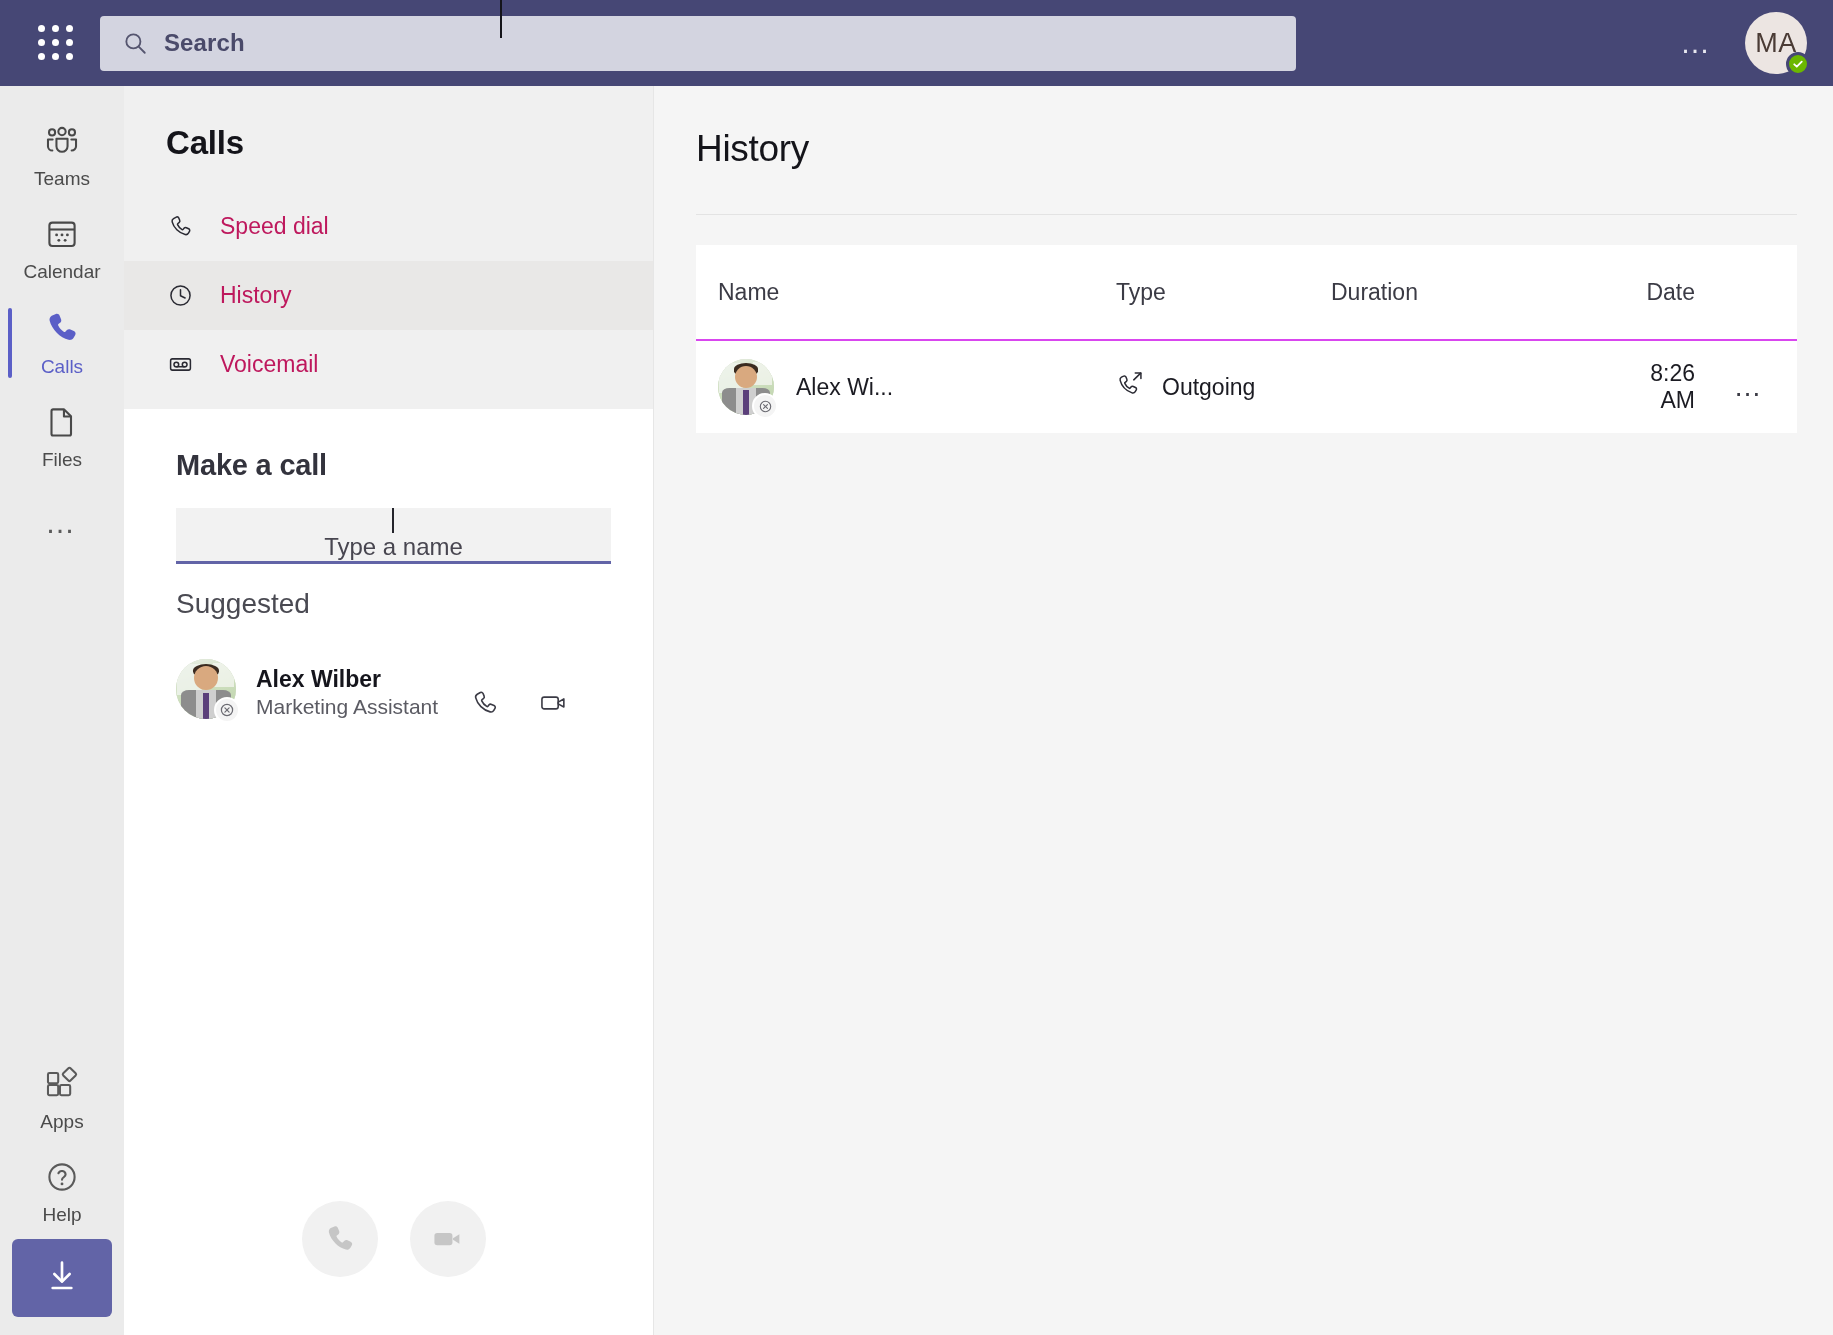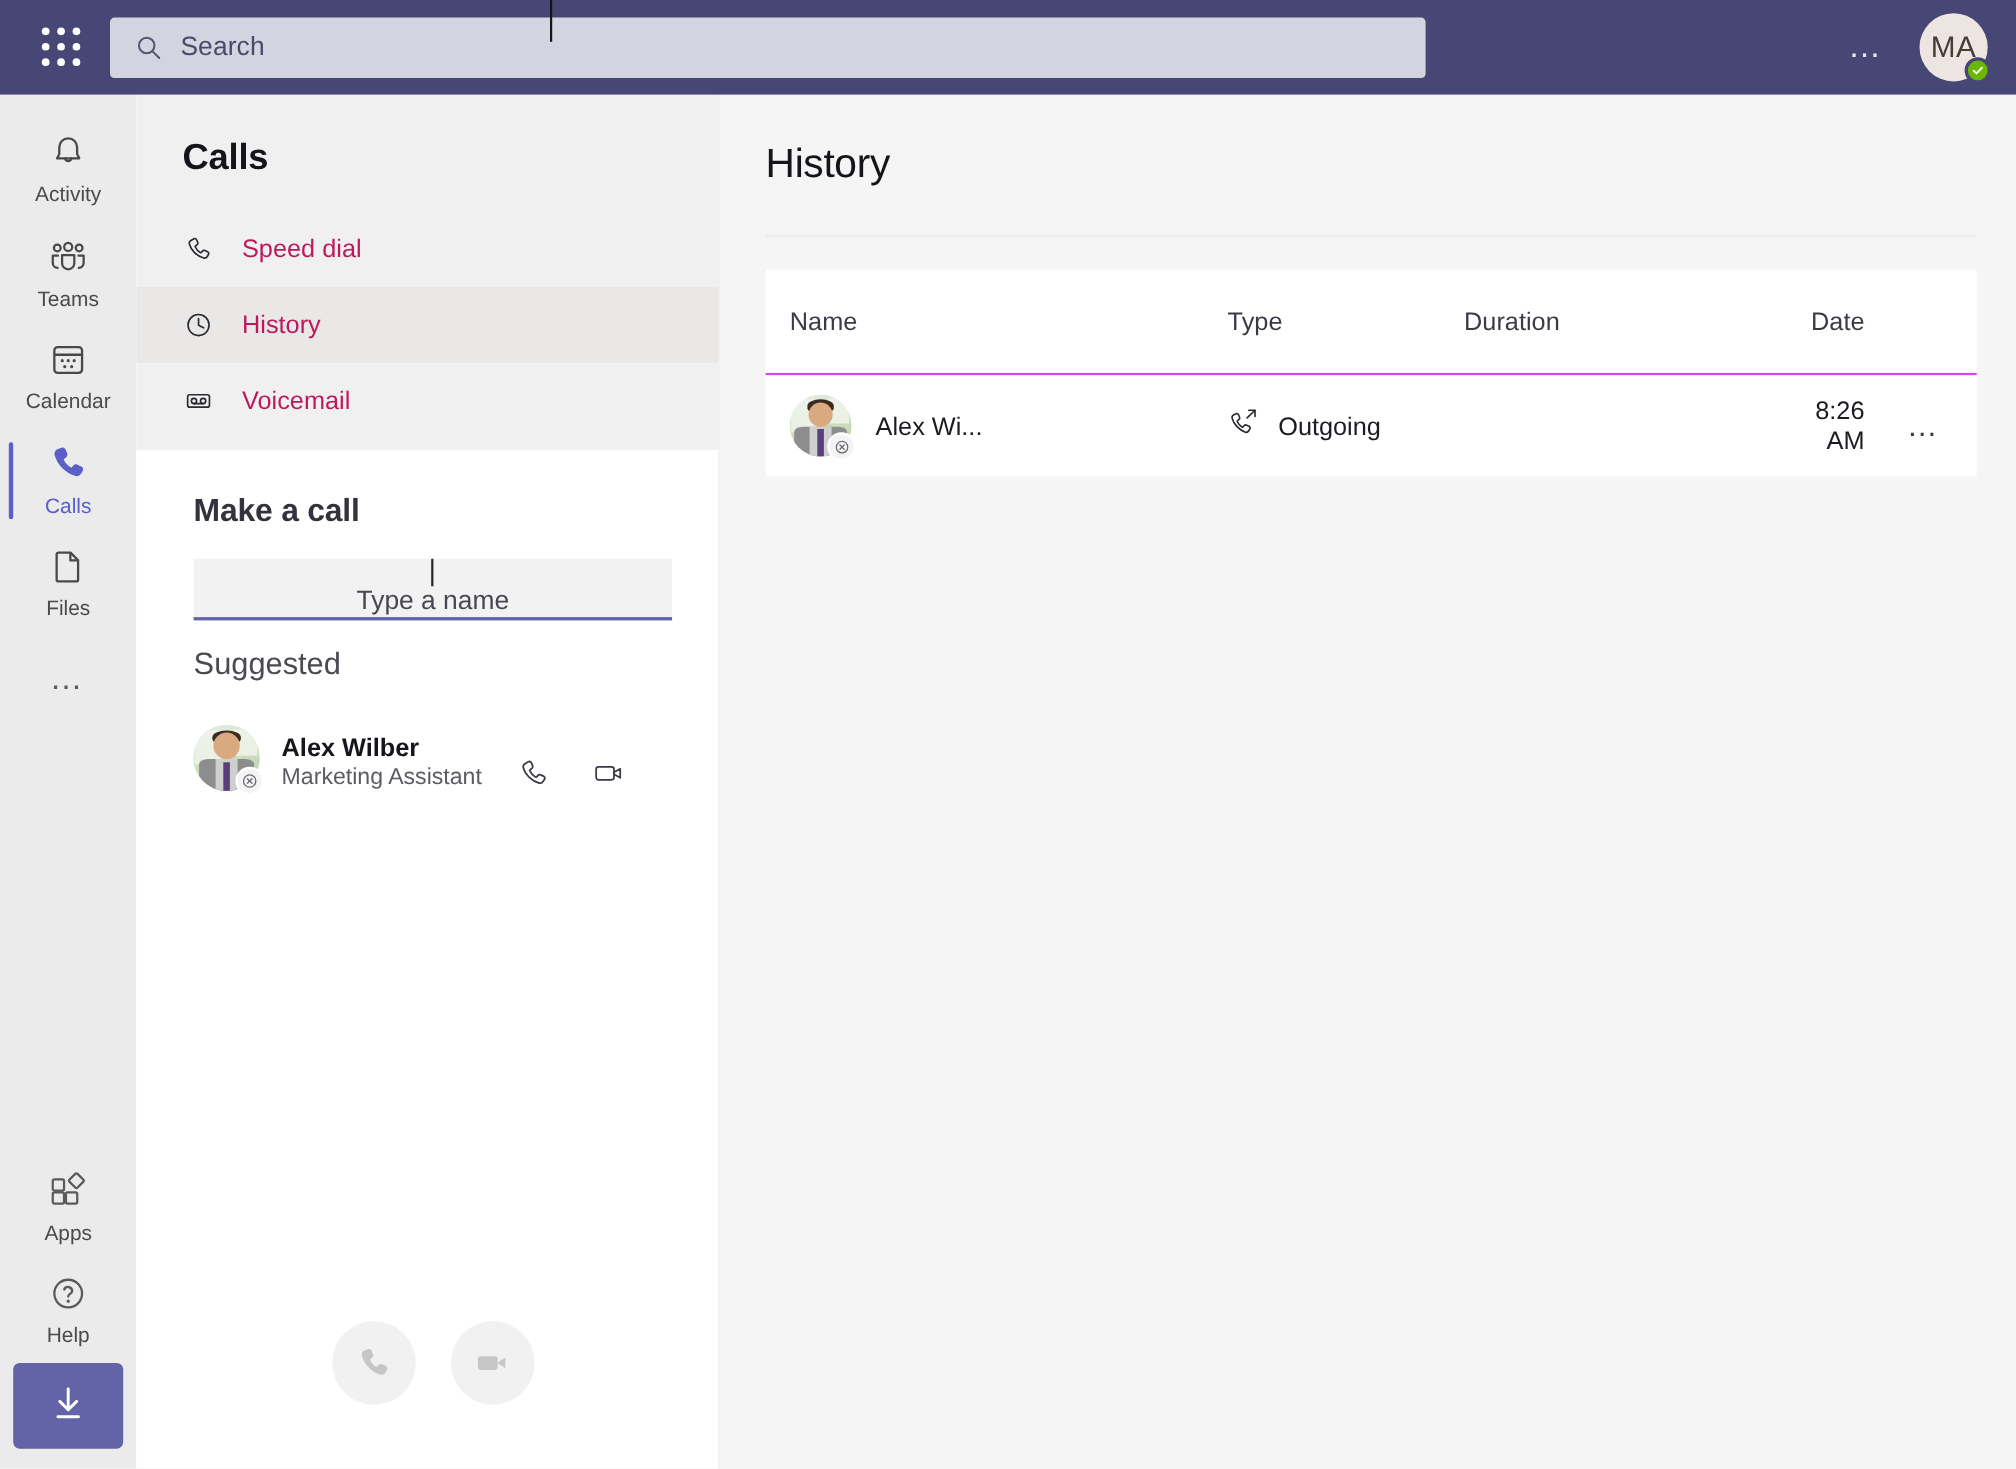--- a/index.html
+++ b/index.html
@@ -36,21 +36,21 @@
     margin-left: 18px;
     width: 1196px; height: 55px;
     background: #d3d4e0;
     border-radius: 4px;
     display: flex; align-items: center;
     padding: 0 22px;
     cursor: text;
   }
   .searchwrap .mag { margin-right: 16px; display: flex; }
   .search-placeholder {
-    color: #4a4a6a; font-size: 24px; letter-spacing: .1px;
+    color: #4a4a6a; font-size: 24px; letter-spacing: .1px; font-weight: bold;
   }
 
   .topright { margin-left: auto; display: flex; align-items: center; padding-right: 26px; }
   .ellipsis-top {
     color: #e8e8f0; font-size: 30px; letter-spacing: 3px;
     margin-right: 32px; cursor: pointer; line-height: 1;
   }
   .avatar-top {
     position: relative; width: 62px; height: 62px; border-radius: 50%;
     background: #ece5e2; color: #4a3b35;
@@ -251,29 +251,20 @@
         </span>
       </div>
     </div>
     <div class="caret-artifact"></div>
   </div>
 
   <div class="body">
 
     <div class="rail">
 
-      <div class="rail-item">
-        <span>
-          <svg width="36" height="36" viewBox="0 0 24 24" fill="none" stroke="#494949" stroke-width="1.4">
-            <path d="M12 3.2c-3.1 0-5.4 2.4-5.4 5.4v4.1l-1.3 2.6h13.4l-1.3-2.6V8.6c0-3-2.3-5.4-5.4-5.4z" stroke-linejoin="round"></path>
-            <path d="M10.1 15.4a1.95 1.95 0 0 0 3.8 0" stroke-linecap="round"></path>
-          </svg>
-        </span>
-        <span class="lbl">Activity</span>
-      </div>
 
 
       <div class="rail-item">
         <span>
           <svg width="38" height="38" viewBox="0 0 26 24" fill="none" stroke="#494949" stroke-width="1.4">
             <circle cx="13" cy="6.2" r="2.5"></circle>
             <circle cx="6.2" cy="6.8" r="2.1"></circle>
             <circle cx="19.8" cy="6.8" r="2.1"></circle>
             <path d="M9.2 11.2h7.6v5.1a3.8 3.8 0 0 1-3.8 3.8 3.8 3.8 0 0 1-3.8-3.8z" stroke-linejoin="round"></path>
             <path d="M6.6 11.6H3.4v4.6a3 3 0 0 0 3 3" stroke-linejoin="round" stroke-linecap="round"></path>

